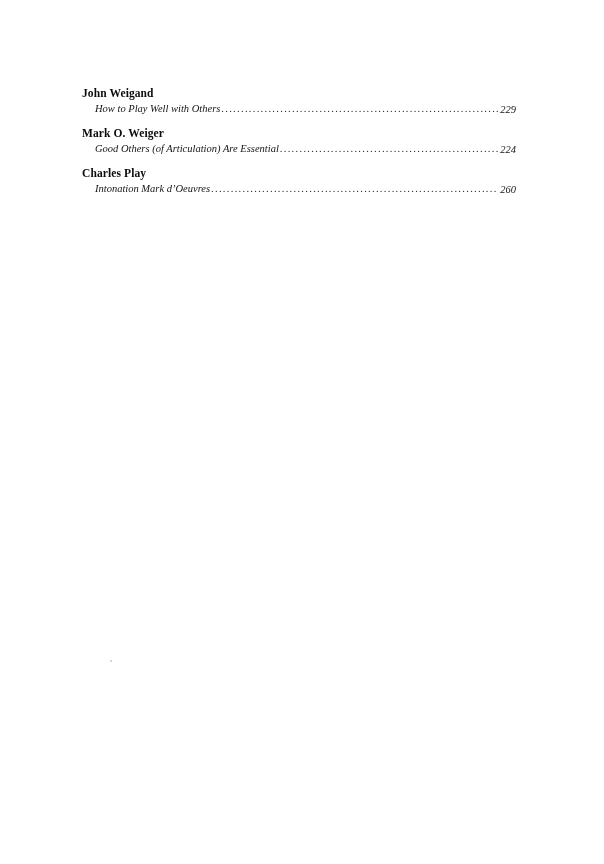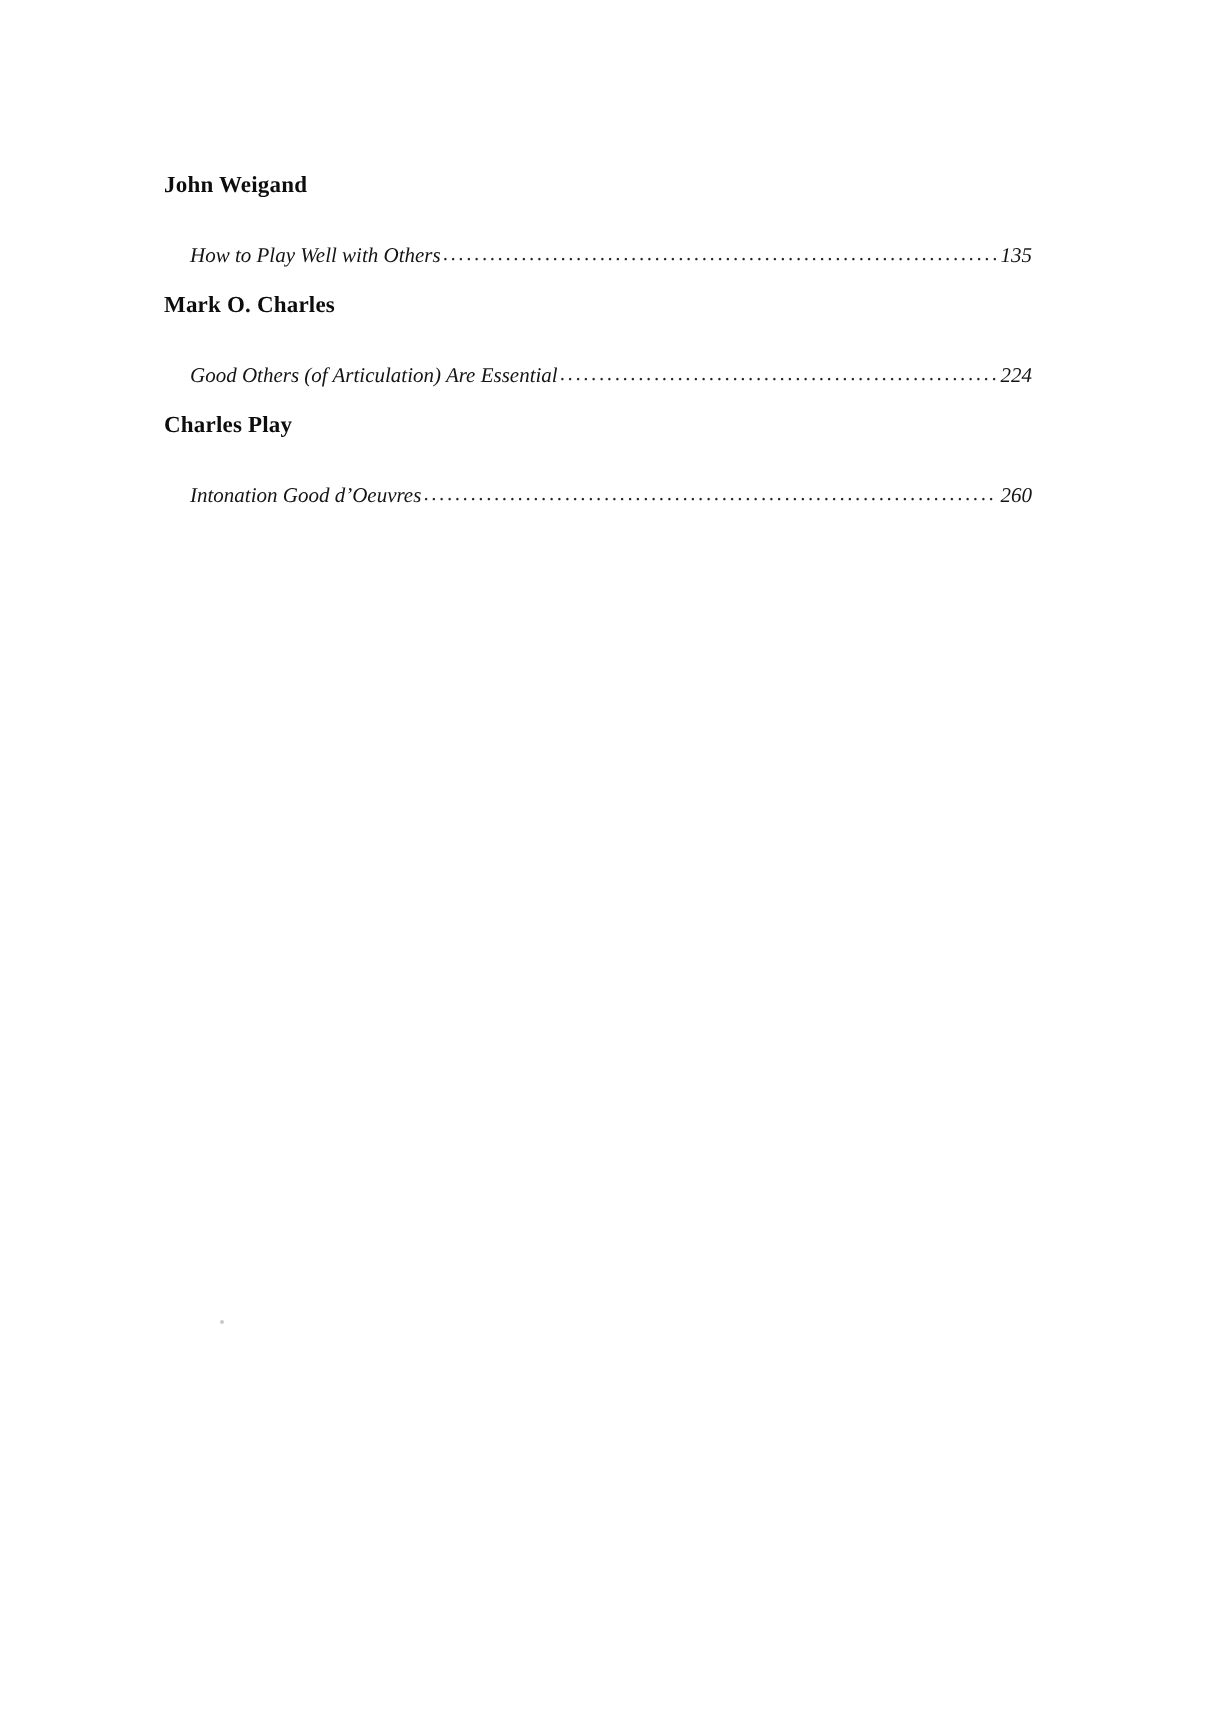--- a/index.html
+++ b/index.html
@@ -28,23 +28,23 @@
   .author {
     font-family: "Liberation Serif", serif;
     font-weight: bold;
     font-size: 11.5px;
     letter-spacing: 0.1px;
     line-height: 1.35;
     color: #0d0d0d;
   }
   .title-row {
     display: flex;
-    align-items: center;
+    align-items: flex-end;
     margin-left: 13px;
-    margin-top: 20px;
+    margin-top: 0;
     font-size: 10.5px;
   }
   .title-text {
     font-style: italic;
     white-space: nowrap;
     color: #141414;
     line-height: 1.3;
   }
   .leader {
     flex: 1 1 auto;
@@ -89,37 +89,37 @@
 
 <div class="page">
 
   <div class="toc">
 
     <div class="entry">
       <div class="author">John Weigand</div>
       <div class="title-row">
         <span class="title-text">How to Play Well with Others</span>
         <span class="leader">................................................................................................</span>
-        <span class="page-num">135</span>
+        <span class="page-num">229</span>
       </div>
     </div>
 
     <div class="entry">
-      <div class="author">Mark O. Charles</div>
+      <div class="author">Mark O. Weiger</div>
       <div class="title-row">
         <span class="title-text">Good Others (of Articulation) Are Essential</span>
         <span class="leader">.........................................................................</span>
         <span class="page-num">224</span>
       </div>
     </div>
 
     <div class="entry">
       <div class="author">Charles Play</div>
       <div class="title-row">
-        <span class="title-text">Intonation Good d’Oeuvres</span>
+        <span class="title-text">Intonation Mark d’Oeuvres</span>
         <span class="leader">...............................................................................................................</span>
         <span class="page-num">260</span>
       </div>
     </div>
 
   </div>
 
   <div class="speck"></div>
 
 

